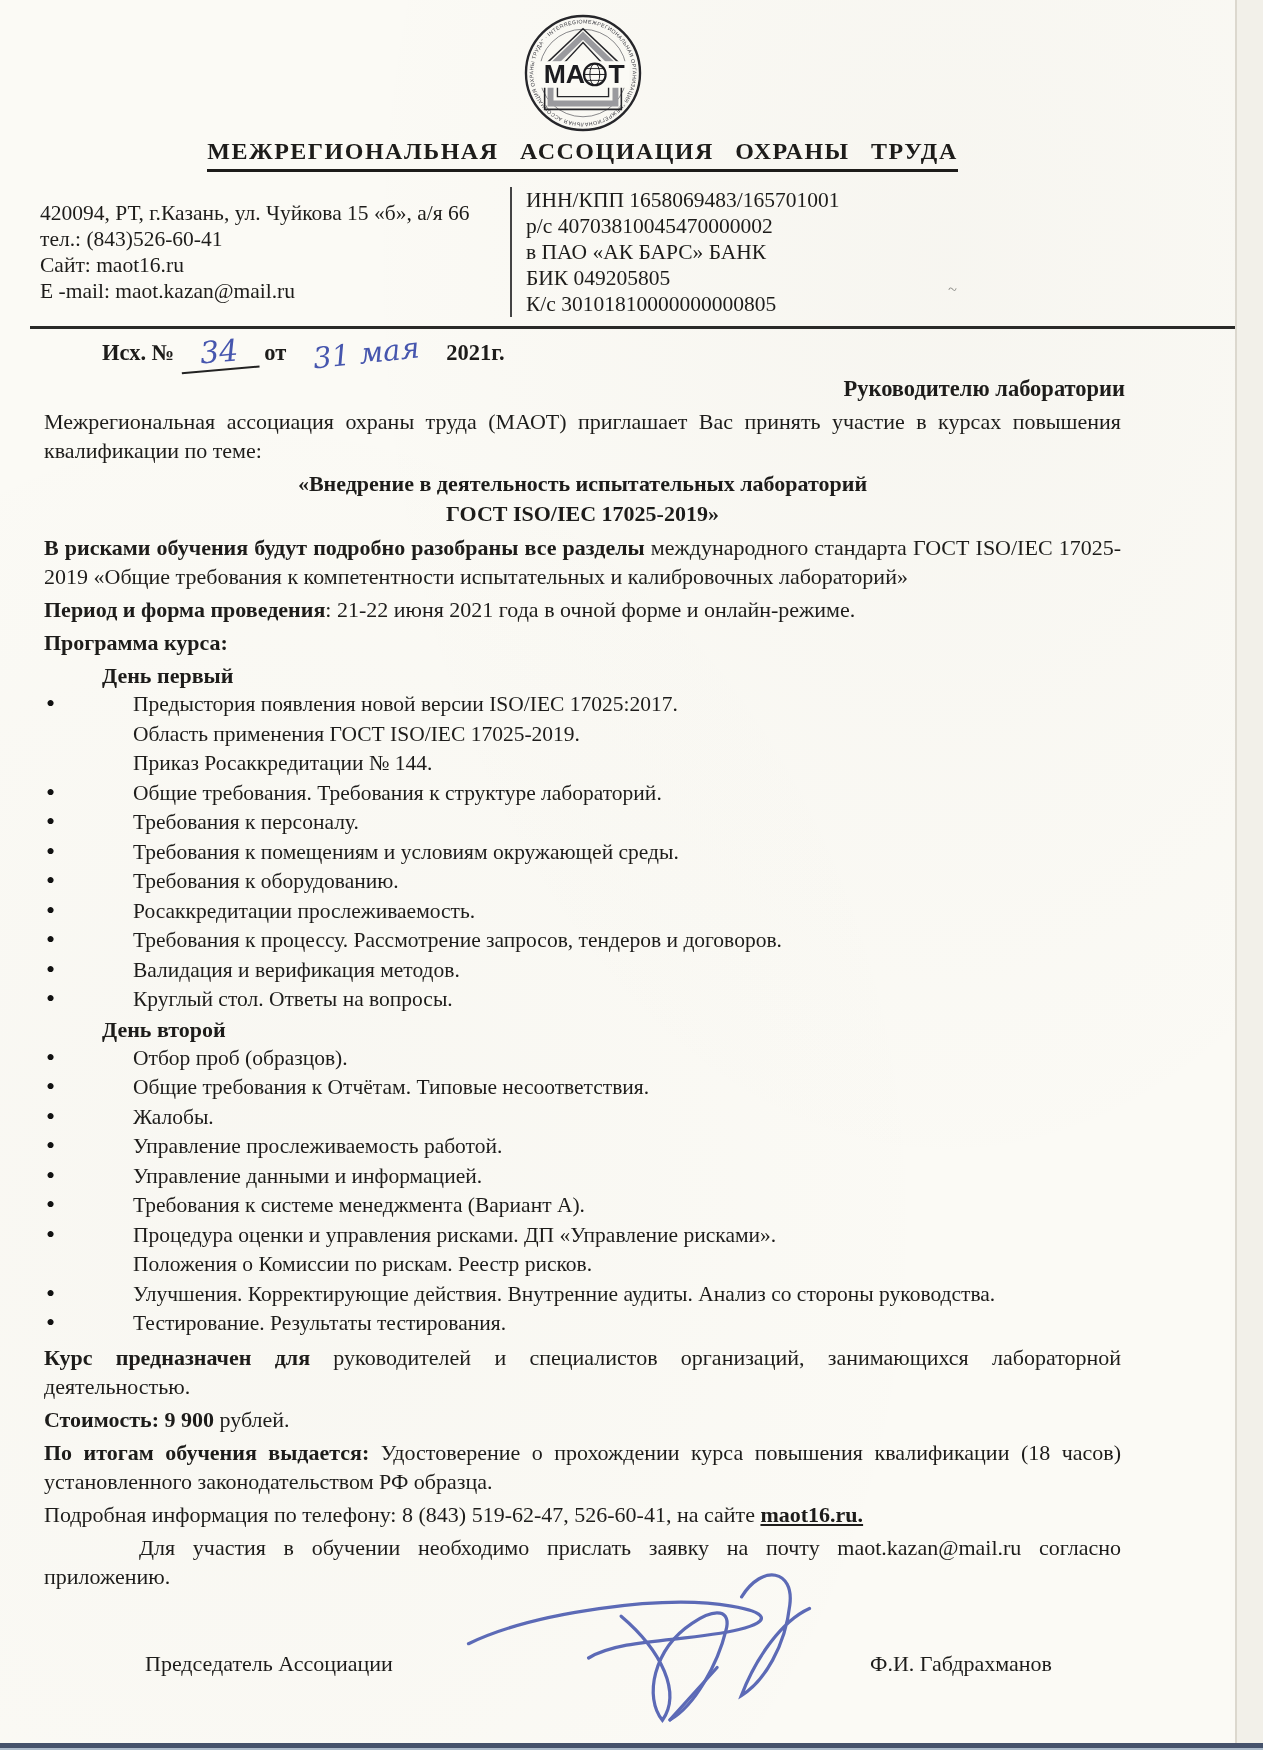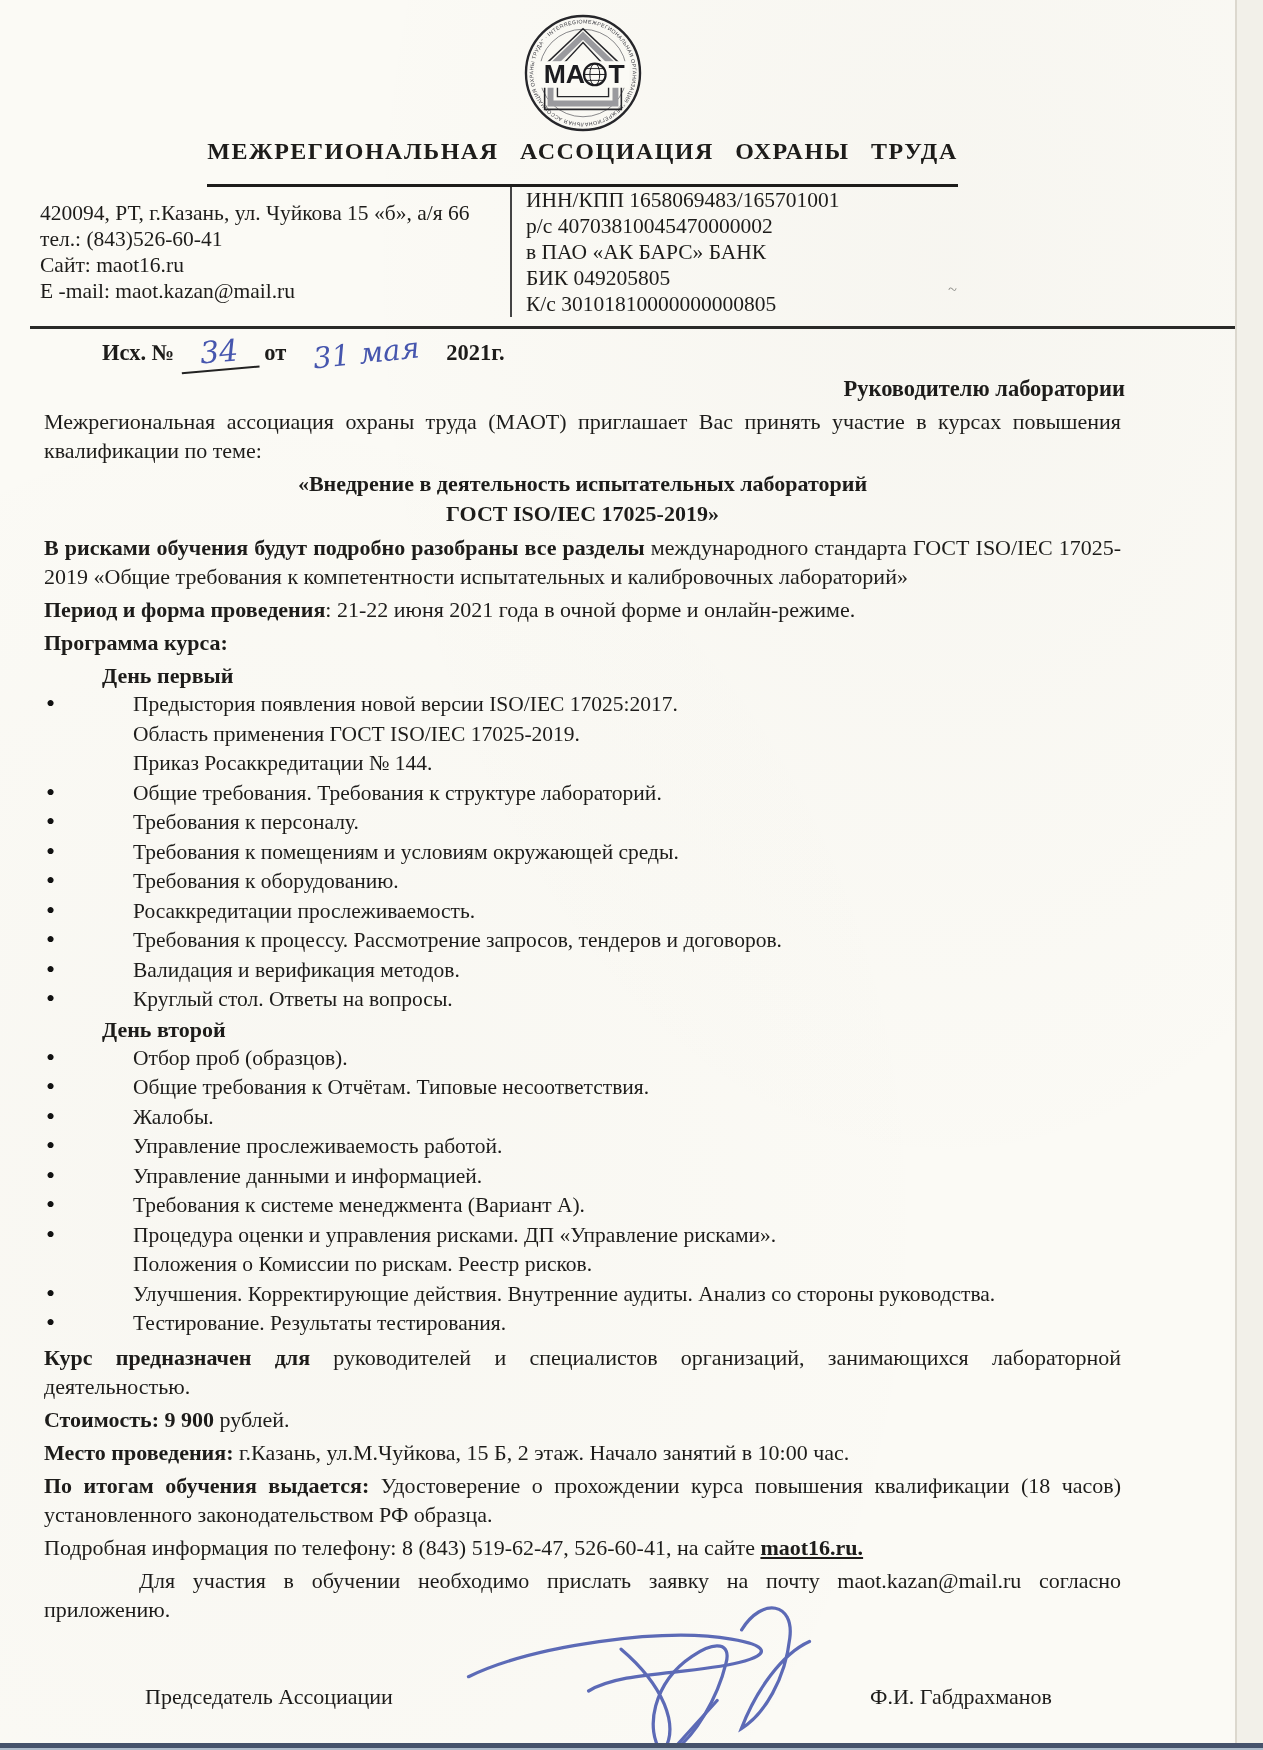--- a/index.html
+++ b/index.html
@@ -15,21 +15,21 @@
     color:#1d1c1a;
     overflow:hidden;
   }
   .content { padding:14px 138px 0 40px; }
 
   
   .logo-wrap { text-align:center; height:116px; }
   .org-title { text-align:center; margin-top:8px; }
   .org-title span {
     font-weight:bold; font-size:24px; letter-spacing:1.5px; word-spacing:14px;
-    border-bottom:3px solid #1d1c1a; padding-bottom:20px; white-space:nowrap;
+    border-bottom:3px solid #1d1c1a; padding-bottom:5px; white-space:nowrap;
   }
   .contacts { display:flex; margin-top:22px; font-size:21.5px; line-height:26px;align-items:center; }
   .contacts .col-left { width:470px; }
   .contacts .col-right { border-left:2px solid #444; padding-left:14px; }
   .contacts div { white-space:nowrap; }
 
   .full-rule { margin:9px 0 0 -10px; width:1215px; border-top:3px solid #2a2a28; }
 
   
   .ref-line { margin-top:3px; padding-left:62px; font-weight:bold; font-size:22.5px; height:42px; }
@@ -167,21 +167,20 @@
       <li>Управление данными и информацией.</li>
       <li>Требования к системе менеджмента (Вариант А).</li>
       <li>Процедура оценки и управления рисками. ДП «Управление рисками».</li>
       <li class="nb">Положения о Комиссии по рискам. Реестр рисков.</li>
       <li>Улучшения. Корректирующие действия. Внутренние аудиты. Анализ со стороны руководства.</li>
       <li>Тестирование. Результаты тестирования.</li>
     </ul>
 
     <p class="body-par"><span class="b">Курс предназначен для</span><span> руководителей и специалистов организаций, занимающихся лабораторной деятельностью.</span></p>
     <p class="body-par"><span class="b">Стоимость: 9 900</span><span> рублей.</span></p>
-    <p class="body-par"><span class="b">Место проведения:</span><span> г.Казань,  ул.М.Чуйкова, 15 Б, 2 этаж. Начало занятий в 10:00 час.</span></p>
     <p class="body-par"><span class="b">По итогам обучения выдается:</span><span> Удостоверение о прохождении курса повышения квалификации (18 часов) установленного законодательством РФ образца.</span></p>
     <p class="body-par"><span>Подробная информация по телефону: 8 (843) 519-62-47, 526-60-41, на сайте </span><span class="site-link">maot16.ru.</span></p>
     <p class="body-par" style="text-indent:95px;">Для участия в  обучении необходимо прислать заявку   на  почту maot.kazan@mail.ru согласно приложению.</p>
 
     <div class="sig-row">
       <span class="sig-left">Председатель Ассоциации</span>
       <svg class="signature-svg" viewBox="0 0 360 170">
         <g fill="none" stroke="#4656ae" stroke-width="3" stroke-linecap="round" opacity="0.88">
           <path d="M8,78 C70,52 190,42 252,56 C284,63 290,72 258,78 C210,87 150,80 118,97"></path>
           <path d="M150,60 C186,94 202,134 183,158 C167,136 178,92 215,70 C238,56 252,60 246,78 C237,108 214,146 190,158"></path>

